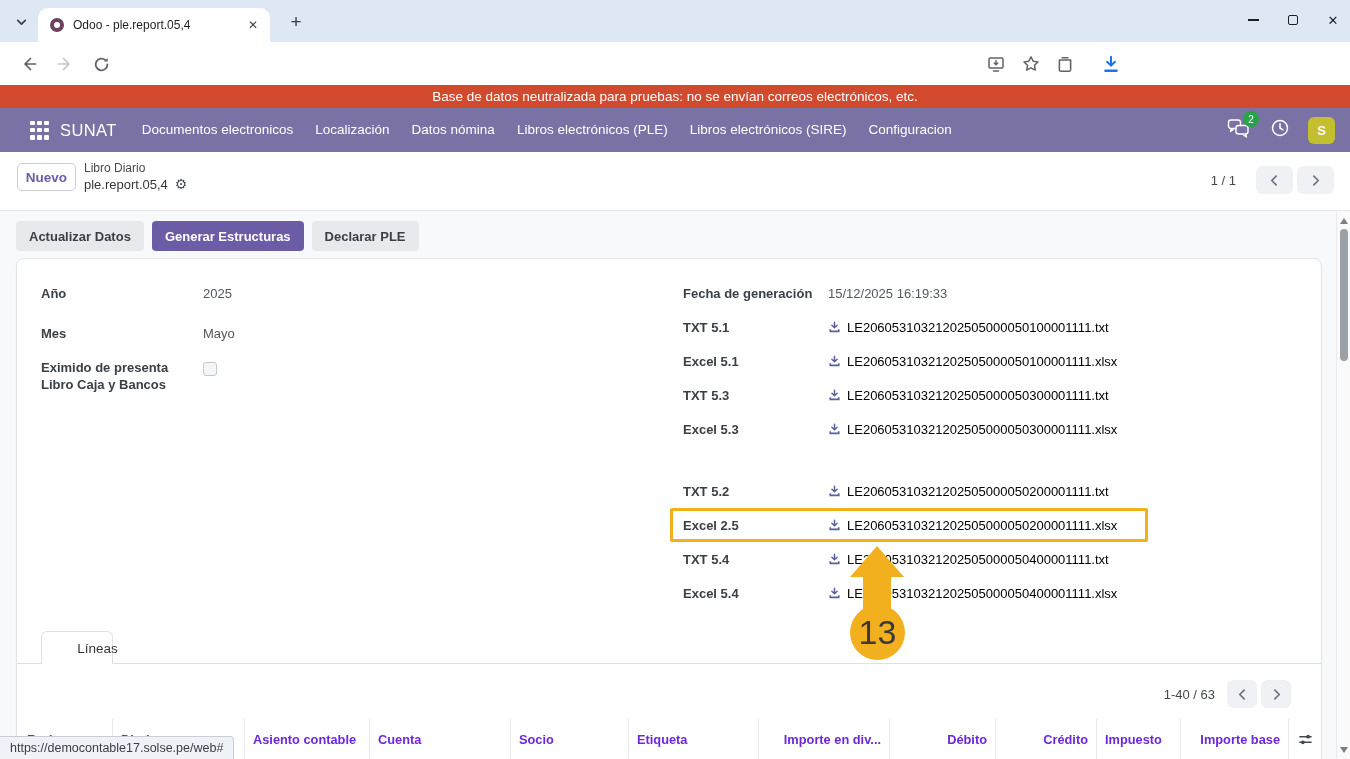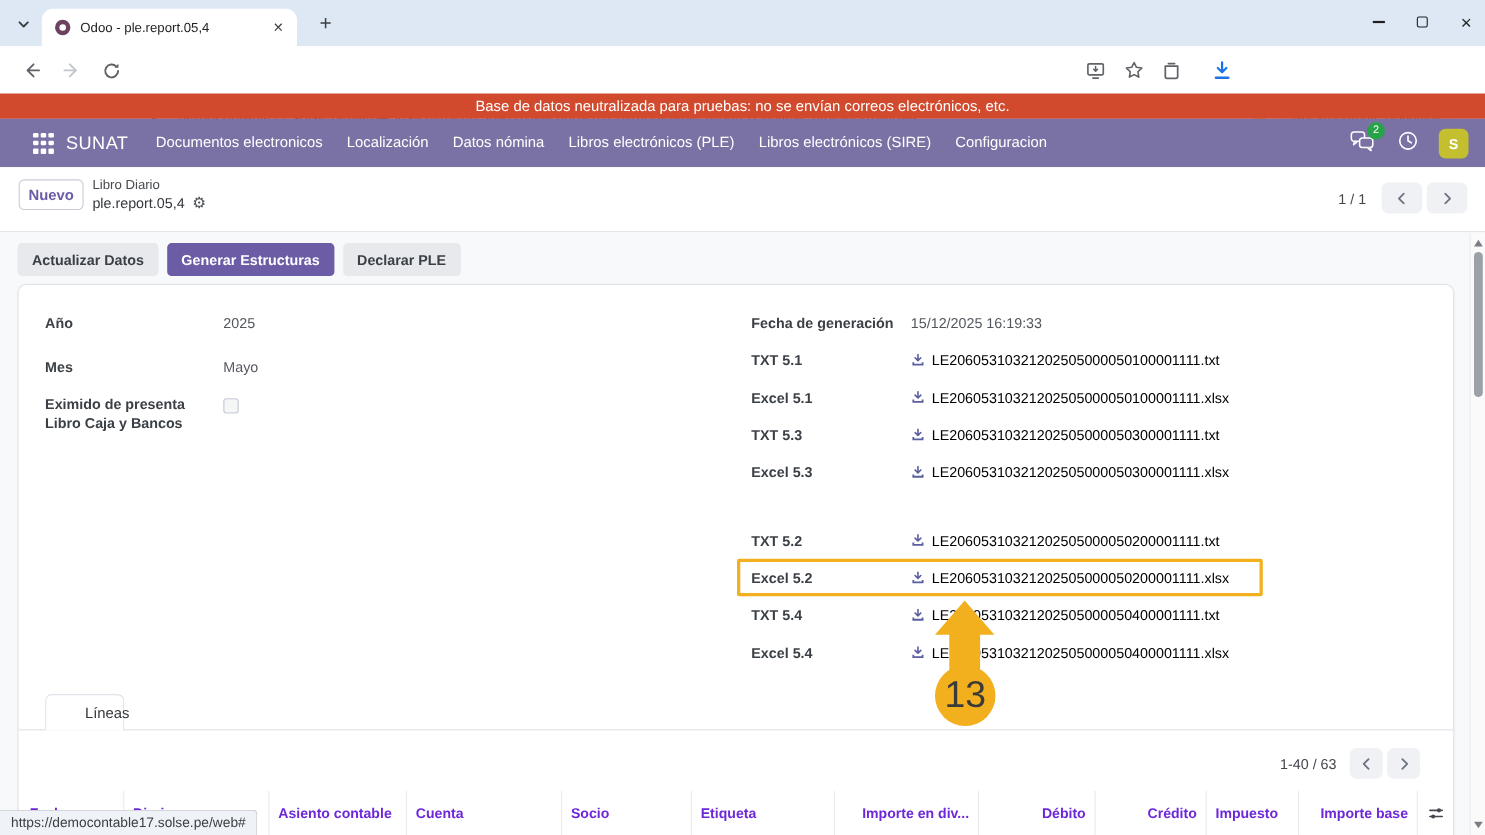--- a/index.html
+++ b/index.html
@@ -44,21 +44,21 @@
   .clock-wrap { margin-right:18px; }
   .avatar { margin-right:15px; width:27px; height:27px; border-radius:6px; background:#C3BF2F; color:#FFFFFF; font-size:13px; font-weight:700; display:flex; align-items:center; justify-content:center; }
 
   
   .control-panel { position:absolute; left:0; top:152px; width:1350px; height:59px; background:#FFFFFF; border-bottom:1px solid #E4E6EA; }
   .btn-new { position:absolute; left:17px; top:11px; width:59px; height:28px; background:#FFFFFF; border:1px solid #C9CDD6; border-radius:5px; color:#6B5CA5; font-size:13.5px; font-weight:600; display:flex; align-items:center; justify-content:center; }
   .bc { position:absolute; left:84px; top:9px; }
   .bc-parent { font-size:12px; color:#46494E; display:block; }
   .bc-current { font-size:13px; color:#34373C; display:inline-block; margin-top:2px; }
   .gear { font-size:14px; color:#4B5056; margin-left:7px; }
-  .cp-pager { position:absolute; right:16px; top:14px; display:flex; align-items:center; gap:14px; }
+  .cp-pager { position:absolute; right:16px; top:14px; display:flex; align-items:center; gap:20px; }
   .pager-text { font-size:13px; color:#44474C; }
   .pg-group { display:flex; gap:4px; }
   .pg-btn { width:37px; height:28px; background:#EFF1F4; border-radius:6px; display:flex; align-items:center; justify-content:center; }
 
   
   .actions { position:absolute; left:16px; top:221px; display:flex; gap:8px; }
   .abtn { height:30px; border-radius:4px; font-size:13px; font-weight:600; display:flex; align-items:center; padding:0 13px; color:#3B4046; background:#E7E9ED; }
   .abtn.primary { background:#6B5CA5; color:#FFFFFF; }
 
   
@@ -320,21 +320,21 @@
       <span class="flabel">TXT 5.2</span>
       <span class="flink">
           <svg class="dlicon" width="13" height="13" viewBox="0 0 16 16">
             <path d="M8 1.5v6.5M4.8 5.2L8 8.4l3.2-3.2" stroke="#5A5FA0" stroke-width="1.8" fill="none" stroke-linecap="round" stroke-linejoin="round"></path>
             <path d="M1.8 10.2v3.6h12.4v-3.6h-2v1.6H3.8v-1.6z" fill="#5A5FA0"></path>
           </svg>
           <span>LE20605310321202505000050200001111.txt</span>
         </span>
     </div>
     <div class="frow rrow" style="top:256px;">
-      <span class="flabel">Excel 5.2</span>
+      <span class="flabel">Excel 2.5</span>
       <span class="flink">
           <svg class="dlicon" width="13" height="13" viewBox="0 0 16 16">
             <path d="M8 1.5v6.5M4.8 5.2L8 8.4l3.2-3.2" stroke="#5A5FA0" stroke-width="1.8" fill="none" stroke-linecap="round" stroke-linejoin="round"></path>
             <path d="M1.8 10.2v3.6h12.4v-3.6h-2v1.6H3.8v-1.6z" fill="#5A5FA0"></path>
           </svg>
           <span>LE20605310321202505000050200001111.xlsx</span>
         </span>
     </div>
     <div class="frow rrow" style="top:290px;">
       <span class="flabel">TXT 5.4</span>

